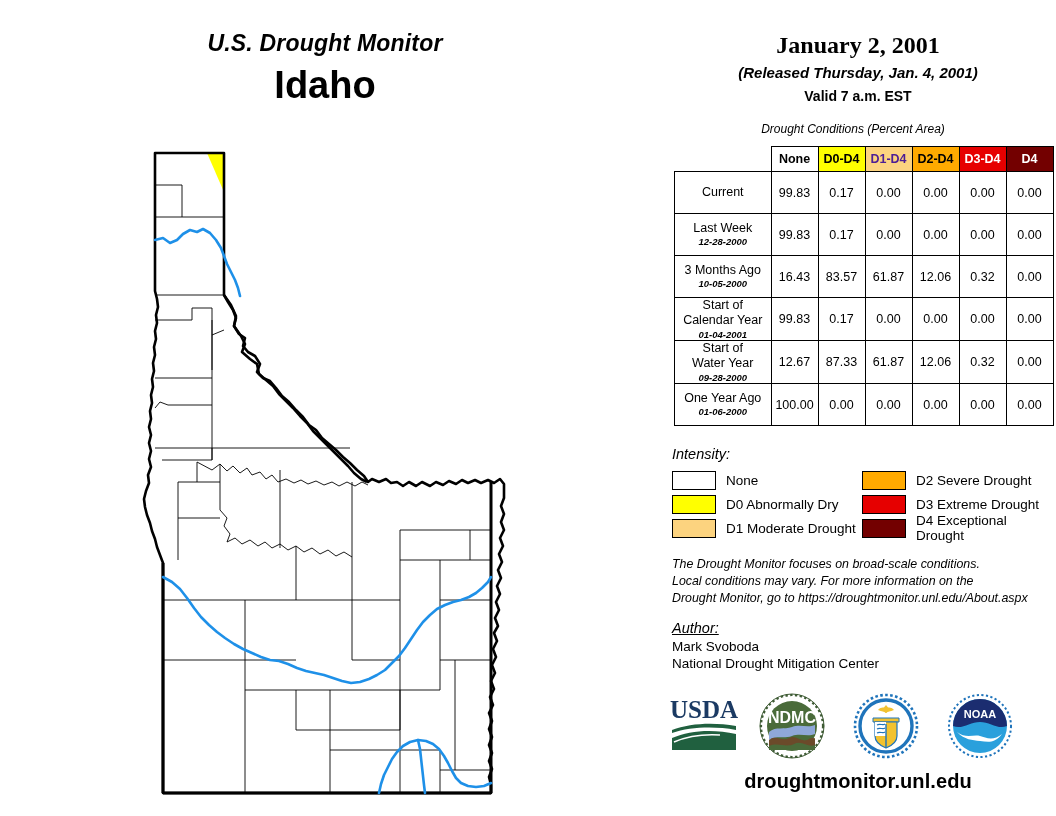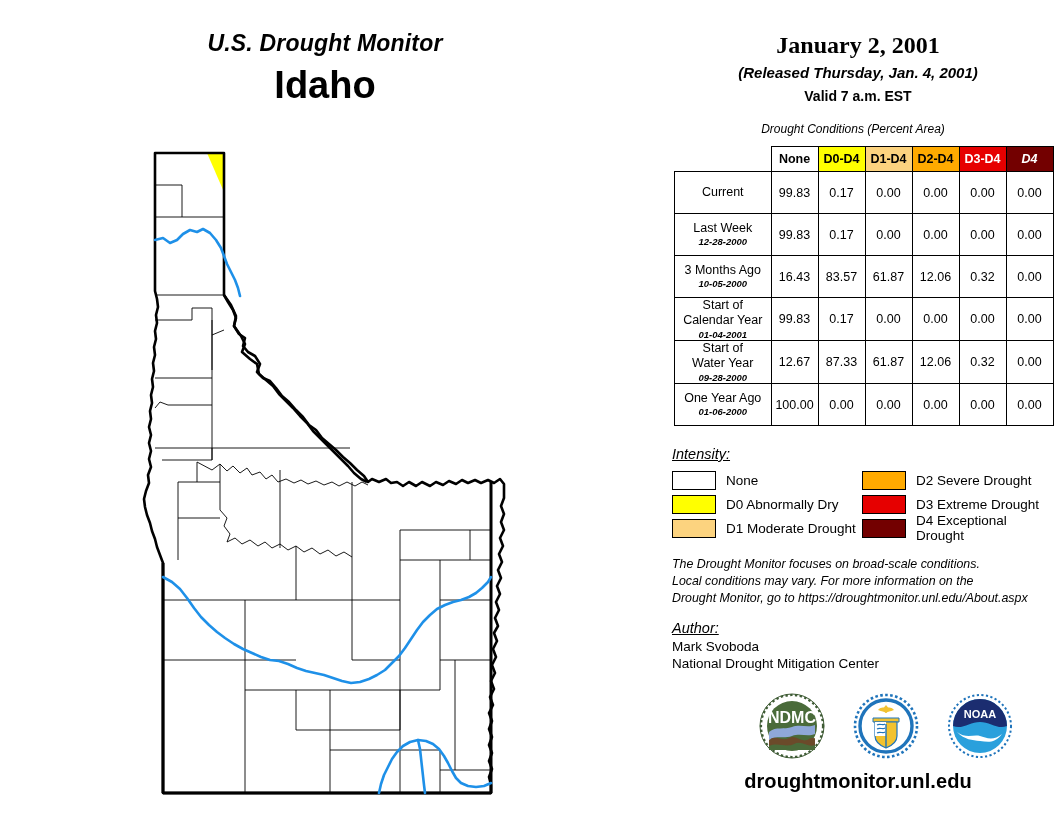--- a/index.html
+++ b/index.html
@@ -46,32 +46,32 @@
     border-collapse:collapse;font-size:11.5px;
   }
   .dm-table td,.dm-table th{
     border:1.6px solid #000;text-align:center;vertical-align:middle;
     padding:0;font-weight:normal;
   }
   .dm-table thead th{height:24px;font-size:12.5px;font-weight:bold;}
   .hdr-blank{border:none !important;width:96px;}
   .hdr-none{background:#ffffff;color:#000;width:46px;}
   .hdr-d0{background:#FFFF00;color:#000;width:46px;}
-  .hdr-d1{background:#FCD37F;color:#000000;width:46px;}
+  .hdr-d1{background:#FCD37F;color:#4c1d95;width:46px;}
   .hdr-d2{background:#FFAA00;color:#000;width:46px;}
   .hdr-d3{background:#E60000;color:#fff;width:46px;}
-  .hdr-d4{background:#730000;color:#fff;width:46px;font-style:italic;}
+  .hdr-d4{background:#730000;color:#fff;width:46px;}
   .dm-table tbody td{height:41px;font-size:12.5px;}
   .rowlab{font-weight:bold;font-size:12.5px;line-height:1.22;margin-left:44px;}
   .rowlab .dt{display:block;font-size:9.5px;font-style:italic;font-weight:bold;}
 
   
   .legend{position:absolute;left:672px;top:446px;width:380px;}
   .legend-title{
-    font-size:14.5px;font-style:italic;text-decoration:underline;
+    font-size:14.5px;font-style:italic;
     margin-bottom:6px;
   }
   .legend-grid{display:flex;}
   .legend-col{width:190px;}
   .legend-row{display:flex;align-items:center;height:24px;}
   .swatch{
     width:42px;height:17px;border:1.3px solid #000;margin-right:10px;flex:none;
   }
   .legend-lab{font-size:13.5px;}
 
@@ -350,20 +350,28 @@
     <div>Local conditions may vary. For more information on the</div>
     <div>Drought Monitor, go to https://droughtmonitor.unl.edu/About.aspx</div>
   </div>
 
   <div class="author-title">Author:</div>
   <div class="author-name">Mark Svoboda</div>
   <div class="author-org">National Drought Mitigation Center</div>
 
   <div class="logos">
 
+    <div class="logo" style="left:8px;">
+      <svg width="72" height="62" viewBox="0 0 72 62">
+        <text x="36" y="26" text-anchor="middle" font-family="Liberation Serif, serif" font-size="25" font-weight="bold" fill="#1B3A63">USDA</text>
+        <path d="M4,38 C22,31 46,30 68,34 L68,38 C46,34 22,35 4,41 Z" fill="#20603F"></path>
+        <path d="M4,46 C22,38 46,37 68,42 L68,58 L4,58 Z" fill="#20603F"></path>
+        <path d="M6,50 C20,44 36,42 52,43" fill="none" stroke="#ffffff" stroke-width="1.6"></path>
+      </svg>
+    </div>
 
     <div class="logo" style="left:98px;">
       <svg width="68" height="68" viewBox="0 0 68 68">
         <circle cx="34" cy="34" r="32" fill="#ffffff" stroke="#3E5B34" stroke-width="1"></circle>
         <circle cx="34" cy="34" r="31" fill="none" stroke="#3E5B34" stroke-width="2.2" stroke-dasharray="2.4 2.4"></circle>
         <circle cx="34" cy="34" r="25" fill="#4A6B3A"></circle>
         <path d="M11,40 C18,34 26,38 34,35 C42,32 50,36 57,33 L57,42 C50,45 42,41 34,44 C26,47 18,43 11,48 Z" fill="#8FA8D8"></path>
         <path d="M11,48 C18,42 24,50 31,46 C38,42 44,52 51,47 C54,45 56,47 57,46 L57,58 L11,58 Z" fill="#6B4A2A"></path>
         <path d="M11,54 C20,50 28,56 36,52 C44,48 50,56 57,53 L57,58 L11,58 Z" fill="#4A6B3A"></path>
         <text x="34" y="31" text-anchor="middle" font-family="Liberation Sans, sans-serif" font-size="16" font-weight="bold" fill="#ffffff">NDMC</text>

